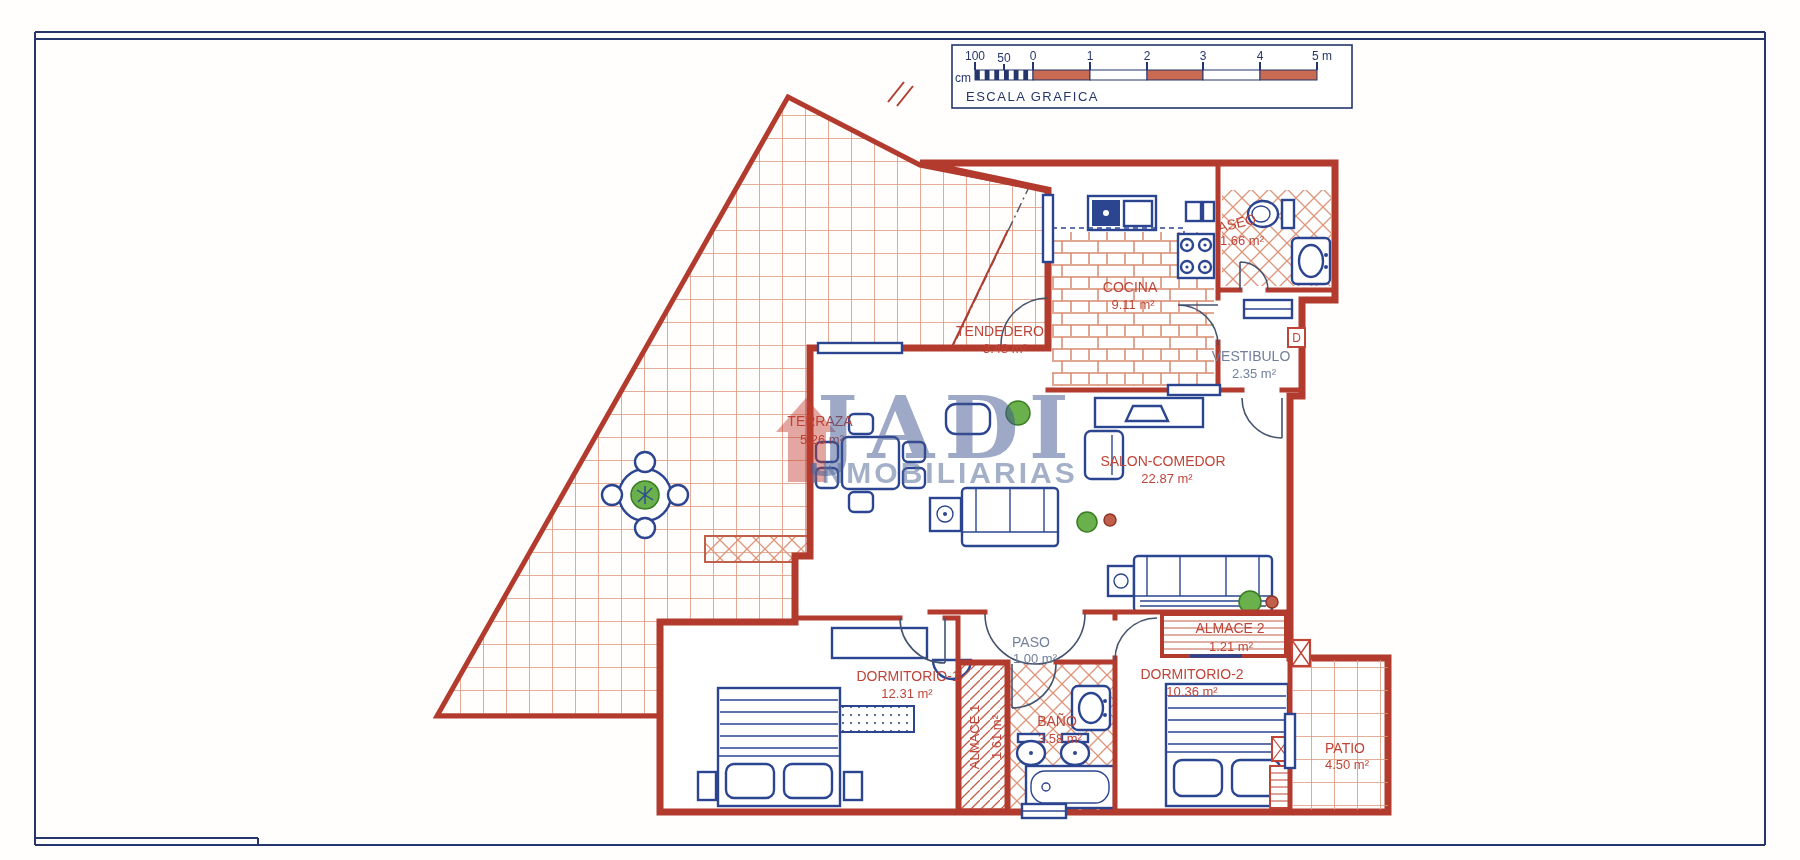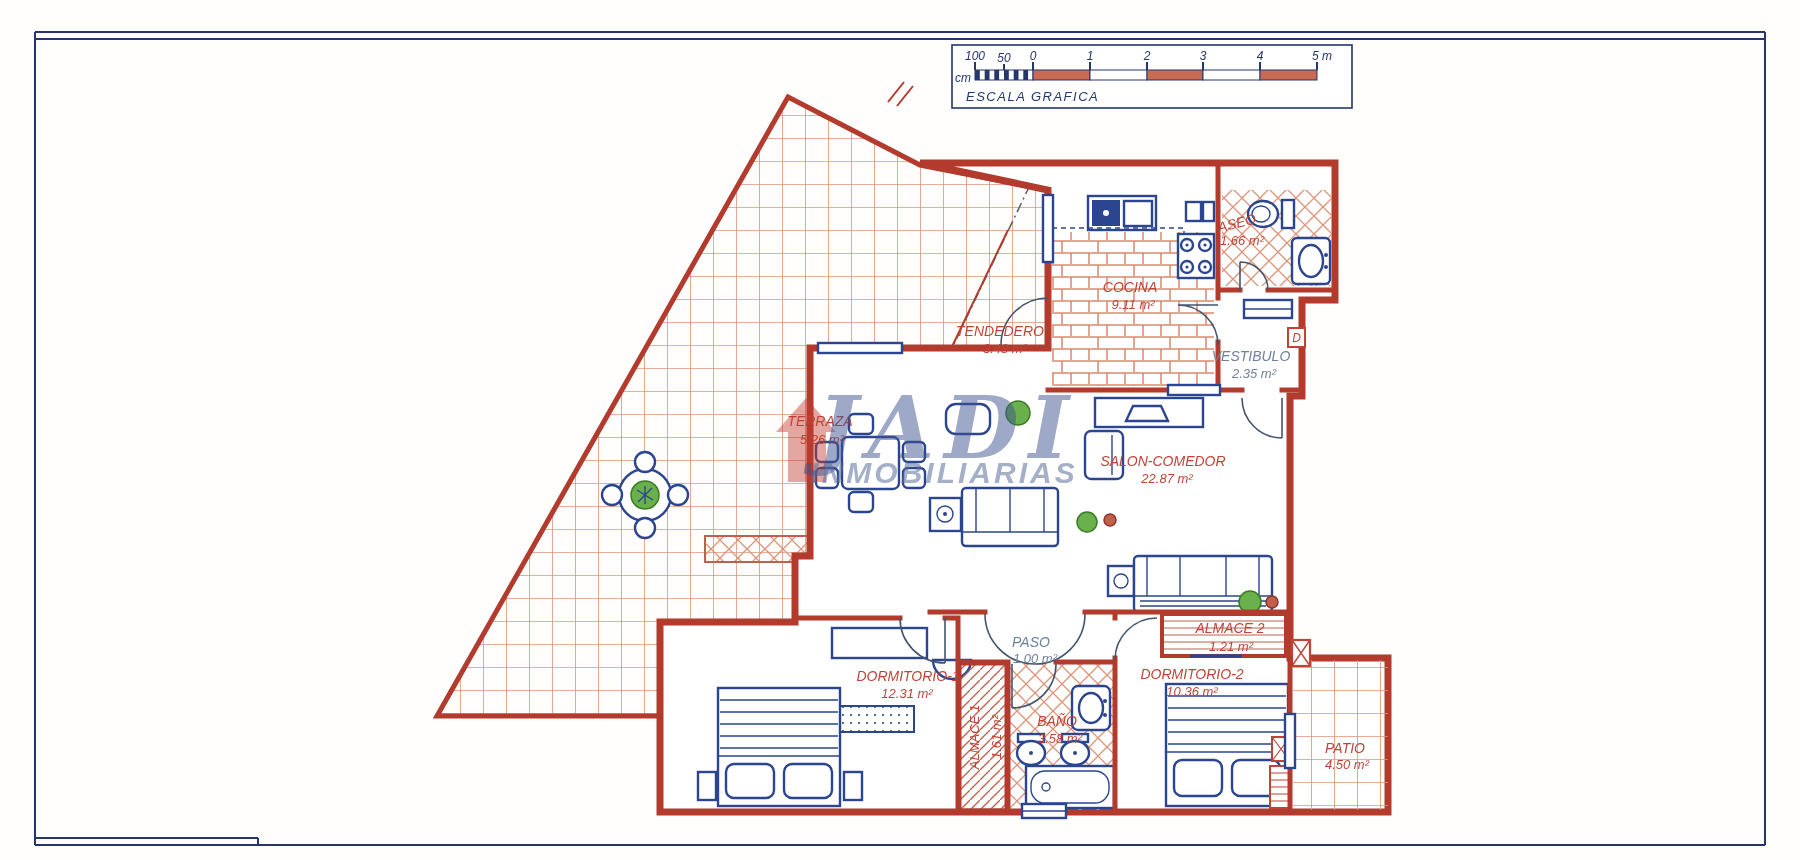--- a/index.html
+++ b/index.html
@@ -1,17 +1,17 @@
 <!DOCTYPE html>
 <html><head>
 <meta charset="utf-8">
 <style>
   html,body{margin:0;padding:0;background:#ffffff;}
   .sheet{position:relative;width:1800px;height:860px;background:#fffefd;overflow:hidden;
-         font-family:"Liberation Sans",sans-serif;font-style:italic;}
+         font-family:"Liberation Sans",sans-serif;}
   svg{position:absolute;inset:0;}
   .frameln{stroke:#24366b;stroke-width:2;fill:none;}
   .wall{stroke:#b23b2e;stroke-width:5;fill:none;stroke-linecap:square;}
   .wall-outer{stroke:#b23b2e;stroke-width:7;fill:#ffffff;}
   .fx{stroke:#2b4590;stroke-width:2.4;fill:#ffffff;}
   .fxthin{stroke:#2b4590;stroke-width:1.4;fill:none;}
   .door{stroke:#44546e;stroke-width:1.6;fill:none;}
   .redline{stroke:#b23b2e;stroke-width:2;fill:none;}
   .lbl-red{fill:#bf4437;font-size:14px;text-anchor:middle;}
   .lbl-red-s{fill:#bf4437;font-size:13px;text-anchor:middle;}

